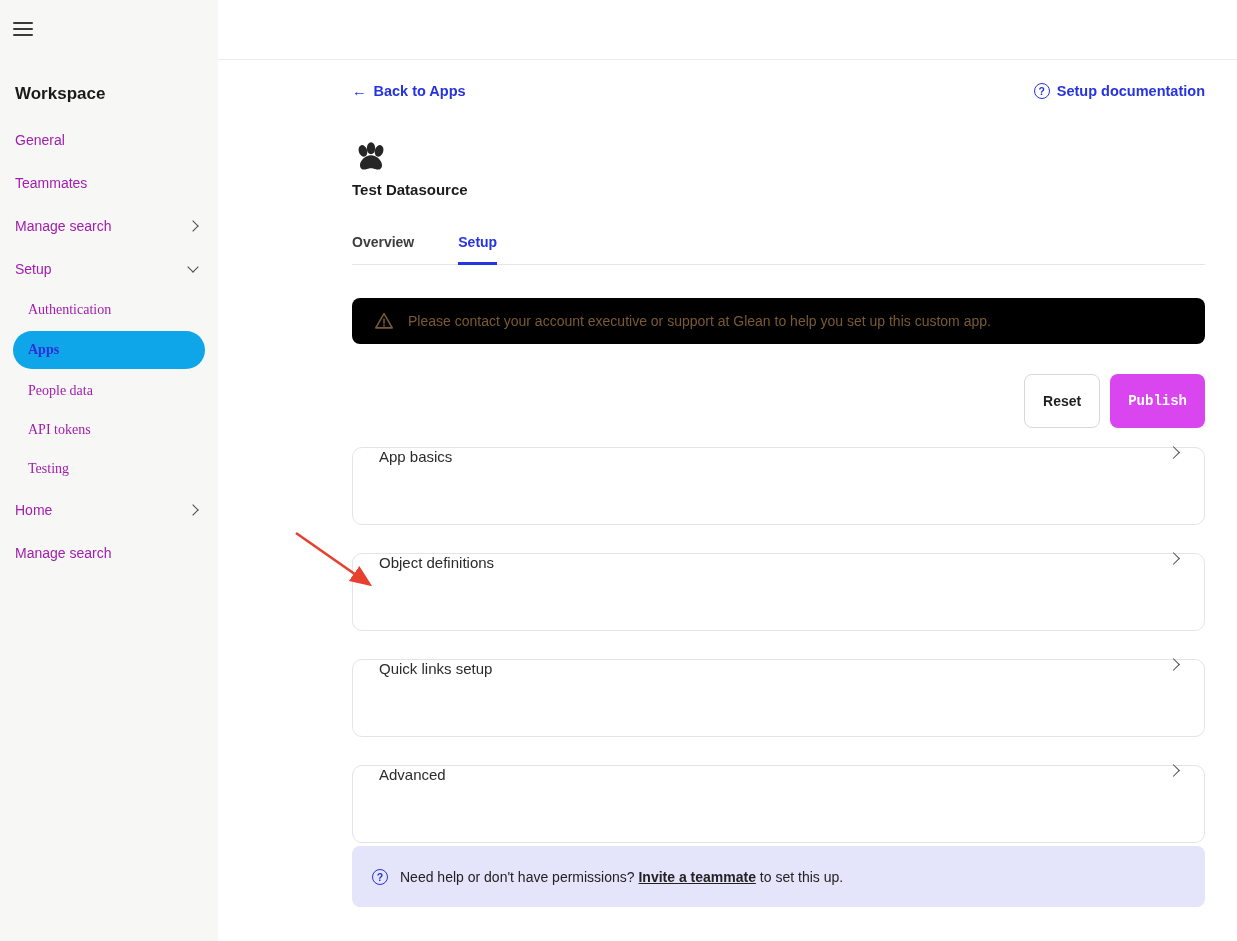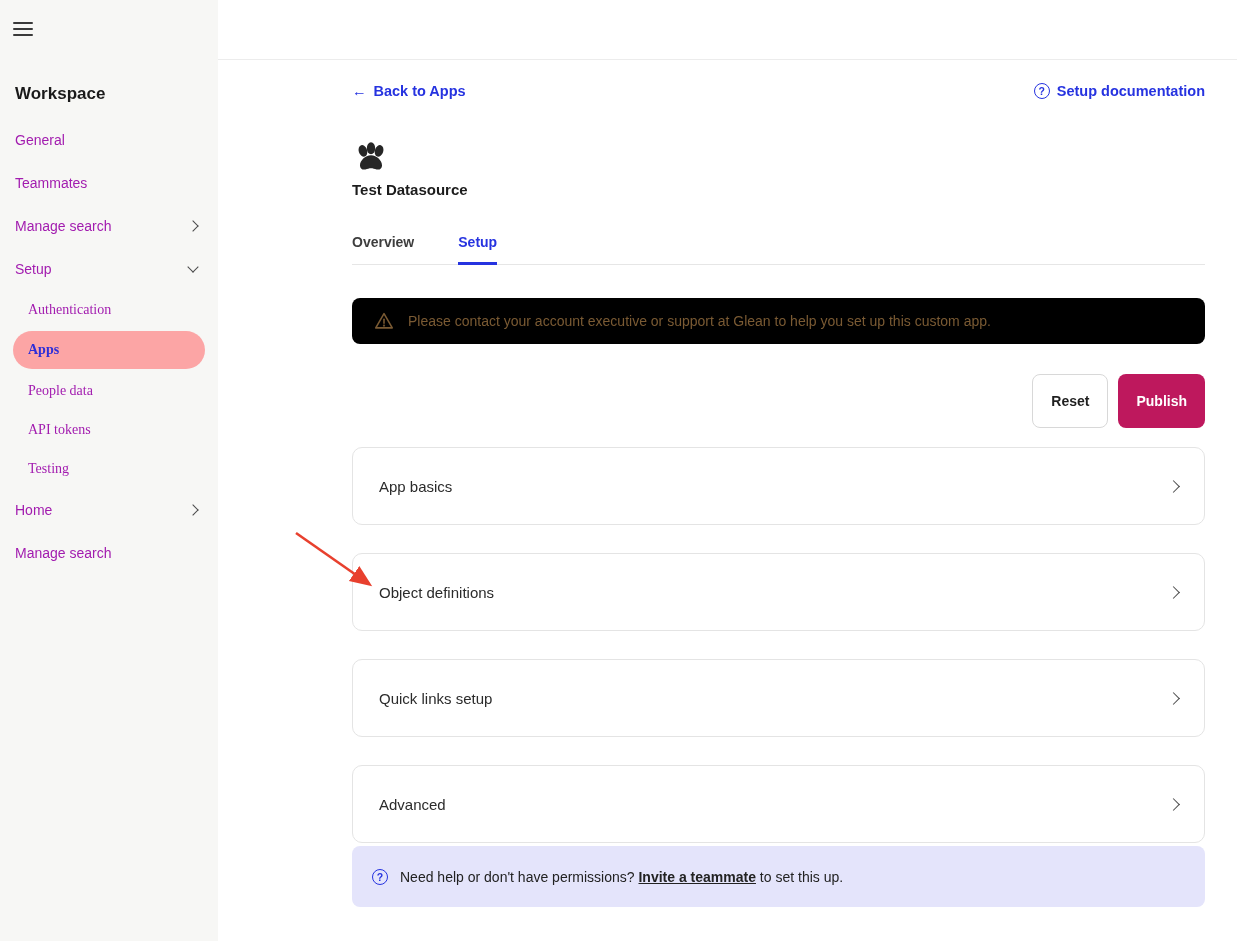--- a/index.html
+++ b/index.html
@@ -10,21 +10,21 @@
   .sidebar { position:absolute; left:0; top:0; width:218px; height:941px;
     background:#f7f7f5; padding:22px 13px 0 13px; }
   .hamburger { width:20px; height:14px; display:flex; flex-direction:column;
     justify-content:space-between; cursor:pointer; }
   .hamburger span { display:block; height:2px; background:#3a3a3a; border-radius:1px; }
   .side-title { margin-top:48px; font-size:17px; font-weight:700; color:#1a1a1a; padding-left:2px; }
   .side-nav { margin-top:14px; }
   .side-item { display:flex; align-items:center; justify-content:space-between;
     height:43px; font-size:14px; color:#a21caf; cursor:pointer; padding:0 8px 0 2px; }
   .side-item.sub { height:39px; padding-left:15px;font-family:Liberation Serif, serif; }
-  .side-item.active { background:#fca5a5; border-radius:19px; height:38px;
+  .side-item.active { background:#0ea5e9; border-radius:19px; height:38px;
     color:#2f2fd8; font-weight:600; padding-left:15px; margin:2px 0; }
   .chev-r, .chev-d { width:8px; height:8px; border-right:1.6px solid #4a4a4a;
     border-bottom:1.6px solid #4a4a4a; flex:0 0 auto; }
   .chev-r { transform:rotate(-45deg); }
   .chev-d { transform:rotate(45deg); margin-top:-4px; }
 
   
   .main { margin-left:218px; height:941px; background:#fff; }
   .main-header { height:60px; border-bottom:1px solid #ececec; }
   .content { width:853px; margin-left:134px; padding-top:23px; }
@@ -42,25 +42,25 @@
   .tab { padding-bottom:12px; font-size:14px; font-weight:600; color:#3d3d3d; cursor:pointer; }
   .tab.active { color:#2633e0; border-bottom:3px solid #2633e0; margin-bottom:-1px; }
 
   .warn-banner { margin-top:33px; min-height:46px; background:#000000; border-radius:8px;
     display:flex; align-items:center; gap:13px; padding:0 21px; color:#7a5a33; font-size:14px; }
 
   .btn-row { margin-top:30px; display:flex; justify-content:flex-end; gap:10px; }
   .btn { height:54px; padding:0 18px; border-radius:8px; font-size:14px; font-weight:600;
     cursor:pointer; font-family:"Liberation Sans", sans-serif; }
   .btn-reset { background:#fff; border:1px solid #d8d8d8; color:#1f1f1f; }
-  .btn-publish { background:#be185d; border:none; color:#fff; }
+  .btn-publish { background:#d946ef; border:none; color:#fff;font-family:Liberation Mono, monospace; }
 
   .cards { margin-top:19px; }
   .card { height:78px; border:1px solid #e4e4e4; border-radius:10px; background:#fff;
-    display:flex; align-items:center; justify-content:space-between; padding:0 26px;
+    display:flex; justify-content:space-between; padding:0 26px;
     margin-bottom:28px; cursor:pointer; }
   .card-title { font-size:15px; font-weight:500; color:#2b2b2b; }
   .card:last-child { margin-bottom:3px; }
   .card-chev { width:9px; height:9px; border-right:1.8px solid #4a4a4a;
     border-bottom:1.8px solid #4a4a4a; transform:rotate(-45deg); }
 
   .help-banner { background:#e4e4fb; border-radius:8px; height:61px;
     display:flex; align-items:center; gap:12px; padding:0 20px; font-size:14px; color:#222; }
   .help-banner .q-icon { border-color:#2633e0; color:#2633e0; flex:0 0 auto; }
   .help-link { font-weight:700; text-decoration:underline; color:#222; cursor:pointer; }

